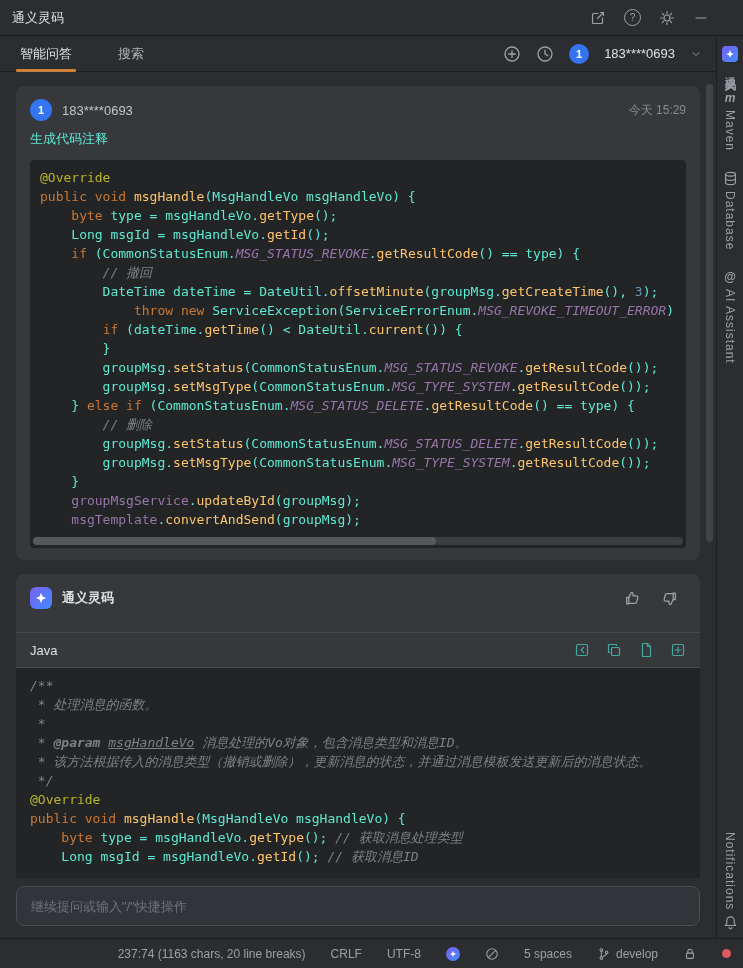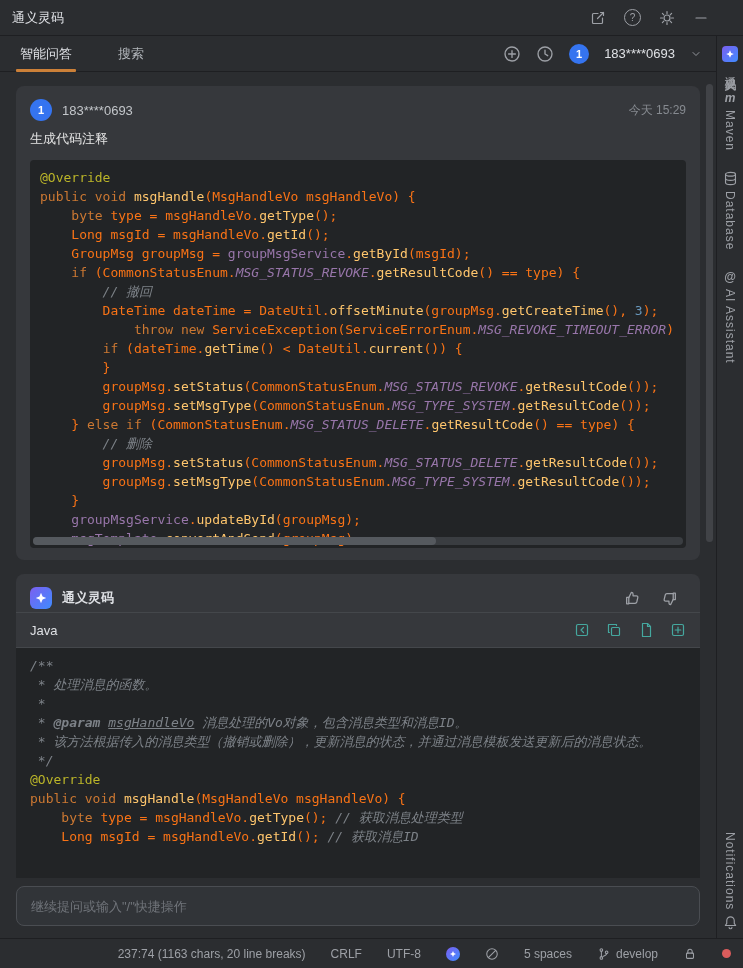--- a/index.html
+++ b/index.html
@@ -28,26 +28,26 @@
   .mini-avatar{width:20px;height:20px;border-radius:50%;background:#3574f0;color:#fff;font-size:11px;font-weight:bold;display:flex;align-items:center;justify-content:center;}
   .account-name{font-size:13px;color:#dfe1e5;}
 
   
   .chat{flex:1;overflow:hidden;position:relative;padding:0 16px;box-sizing:border-box;}
   .card{background:#36383c;border-radius:8px;margin-top:14px;}
   .user-card{padding:12px 14px;}
   .msg-header{display:flex;align-items:center;gap:10px;height:24px;}
   .msg-name{font-size:13px;color:#c3c6ca;}
   .msg-time{margin-left:auto;font-size:12px;color:#868a90;}
-  .msg-text{margin-top:8px;font-size:13px;color:#e5e5e5;height:20px;}
+  .msg-text{margin-top:8px;font-size:13px;color:#5eead4;height:20px;}
 
   
   .code{font-family:"DejaVu Sans Mono","Liberation Mono",monospace;font-size:13px;}
   .code-line{white-space:pre;line-height:19px;height:19px;}
-  .tok-p{color:#f97316}
+  .tok-p{color:#5eead4}
   .tok-k{color:#cc7832}
   .tok-a{color:#bbb529}
   .tok-m{color:#ffc66d}
   .tok-f{color:#9876aa}
   .tok-kc{color:#9876aa;font-style:italic}
   .tok-c{color:#7d8288;font-style:italic}
   .tok-n{color:#6897bb}
   .tok-ct{color:#7d8288;font-style:italic;font-weight:bold}
   .tok-cp{color:#7d8288;font-style:italic;text-decoration:underline}
 
@@ -55,21 +55,21 @@
   .hscroll{position:absolute;left:3px;right:3px;bottom:3px;height:8px;background:#3a3d41;border-radius:4px;cursor:pointer;}
   .hthumb{width:62%;height:100%;background:#55595e;border-radius:4px;}
 
   
   .assistant-card{padding:10px 0 0 0;height:330px;overflow:hidden;border-bottom-left-radius:0;border-bottom-right-radius:0;}
   .ai-header{display:flex;align-items:center;gap:10px;padding:0 14px;height:28px;}
   .ai-avatar{width:22px;height:22px;border-radius:6px;background:linear-gradient(135deg,#7b5ff0,#3f8cff);display:flex;align-items:center;justify-content:center;}
   .ai-name{font-weight:bold;font-size:13px;color:#dfe1e5;}
   .ai-actions{margin-left:auto;display:flex;gap:20px;color:#9da0a6;padding-right:8px;}
   .ai-actions .icon{cursor:pointer;}
-  .java-row{display:flex;align-items:center;margin-top:0;padding:0 14px;height:34px;border-top:1px solid #44474b;border-bottom:1px solid #44474b;}
+  .java-row{display:flex;align-items:center;margin-top:20px;padding:0 14px;height:34px;border-top:1px solid #44474b;border-bottom:1px solid #44474b;}
   .java-label{font-size:13px;color:#dfe1e5;}
   .java-actions{margin-left:auto;display:flex;gap:16px;color:#45a89f;}
   .java-actions .icon{cursor:pointer;}
   .codeblock2{background:#222426;padding:8px 14px;height:250px;overflow:hidden;}
 
   
   .vscroll{position:absolute;right:3px;top:6px;bottom:6px;width:7px;}
   .vthumb{width:100%;height:458px;margin-top:6px;background:#53565b;border-radius:4px;opacity:.55;}
 
   
@@ -162,21 +162,20 @@
           <span class="msg-name">183****0693</span>
           <span class="msg-time">今天 15:29</span>
         </div>
         <div class="msg-text">生成代码注释</div>
         <div class="codeblock1 code">
           <div>
               <div class="code-line"><span class="tok-a">@Override</span></div>
               <div class="code-line"><span class="tok-k">public void </span><span class="tok-m">msgHandle</span><span class="tok-p">(MsgHandleVo msgHandleVo) {</span></div>
               <div class="code-line"><span class="tok-p">    </span><span class="tok-k">byte</span><span class="tok-p"> type = msgHandleVo.</span><span class="tok-m">getType</span><span class="tok-p">();</span></div>
               <div class="code-line"><span class="tok-p">    Long msgId = msgHandleVo.</span><span class="tok-m">getId</span><span class="tok-p">();</span></div>
-              <div class="code-line"><span class="tok-p">    GroupMsg groupMsg = </span><span class="tok-f">groupMsgService</span><span class="tok-p">.</span><span class="tok-m">getById</span><span class="tok-p">(msgId);</span></div>
               <div class="code-line"><span class="tok-p">    </span><span class="tok-k">if</span><span class="tok-p"> (CommonStatusEnum.</span><span class="tok-kc">MSG_STATUS_REVOKE</span><span class="tok-p">.</span><span class="tok-m">getResultCode</span><span class="tok-p">() == type) {</span></div>
               <div class="code-line"><span class="tok-c">        // 撤回</span></div>
               <div class="code-line"><span class="tok-p">        DateTime dateTime = DateUtil.</span><span class="tok-m">offsetMinute</span><span class="tok-p">(groupMsg.</span><span class="tok-m">getCreateTime</span><span class="tok-p">(), </span><span class="tok-n">3</span><span class="tok-p">);</span></div>
               <div class="code-line"><span class="tok-p">            </span><span class="tok-k">throw new </span><span class="tok-p">ServiceException(ServiceErrorEnum.</span><span class="tok-kc">MSG_REVOKE_TIMEOUT_ERROR</span><span class="tok-p">)</span></div>
               <div class="code-line"><span class="tok-p">        </span><span class="tok-k">if</span><span class="tok-p"> (dateTime.</span><span class="tok-m">getTime</span><span class="tok-p">() &lt; DateUtil.</span><span class="tok-m">current</span><span class="tok-p">()) {</span></div>
               <div class="code-line"><span class="tok-p">        }</span></div>
               <div class="code-line"><span class="tok-p">        groupMsg.</span><span class="tok-m">setStatus</span><span class="tok-p">(CommonStatusEnum.</span><span class="tok-kc">MSG_STATUS_REVOKE</span><span class="tok-p">.</span><span class="tok-m">getResultCode</span><span class="tok-p">());</span></div>
               <div class="code-line"><span class="tok-p">        groupMsg.</span><span class="tok-m">setMsgType</span><span class="tok-p">(CommonStatusEnum.</span><span class="tok-kc">MSG_TYPE_SYSTEM</span><span class="tok-p">.</span><span class="tok-m">getResultCode</span><span class="tok-p">());</span></div>
               <div class="code-line"><span class="tok-p">    } </span><span class="tok-k">else if</span><span class="tok-p"> (CommonStatusEnum.</span><span class="tok-kc">MSG_STATUS_DELETE</span><span class="tok-p">.</span><span class="tok-m">getResultCode</span><span class="tok-p">() == type) {</span></div>
               <div class="code-line"><span class="tok-c">        // 删除</span></div>

